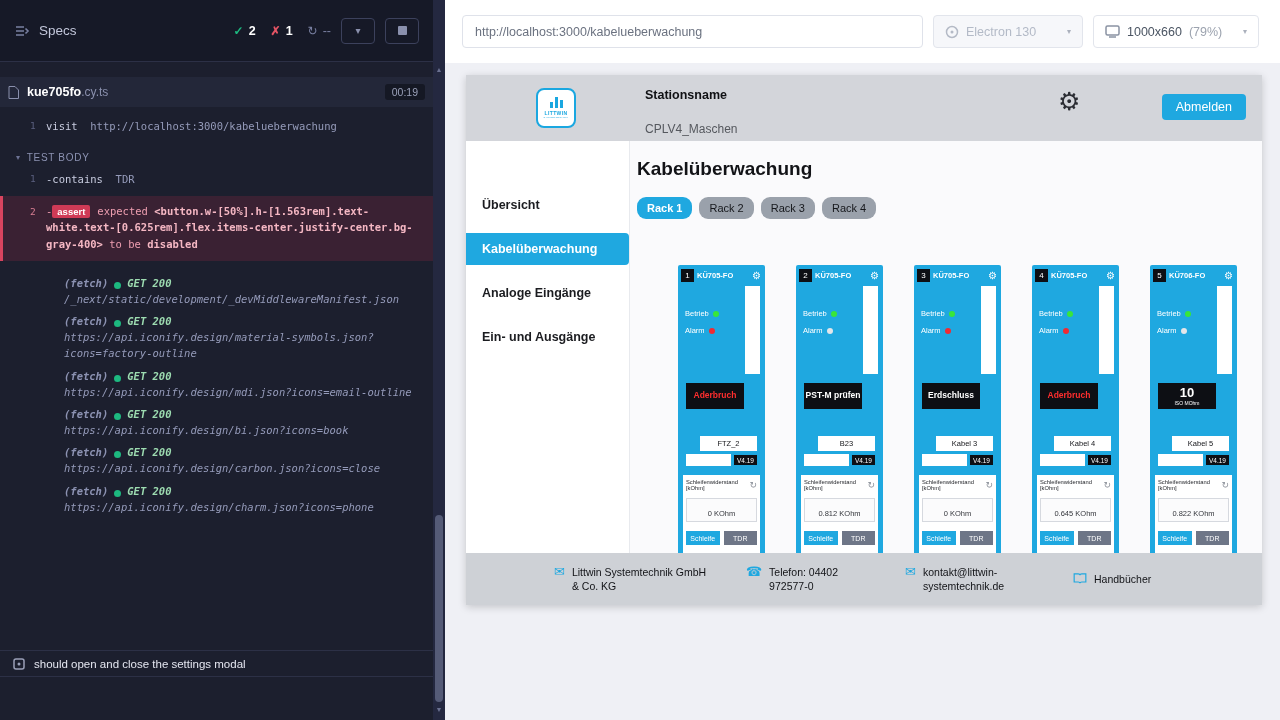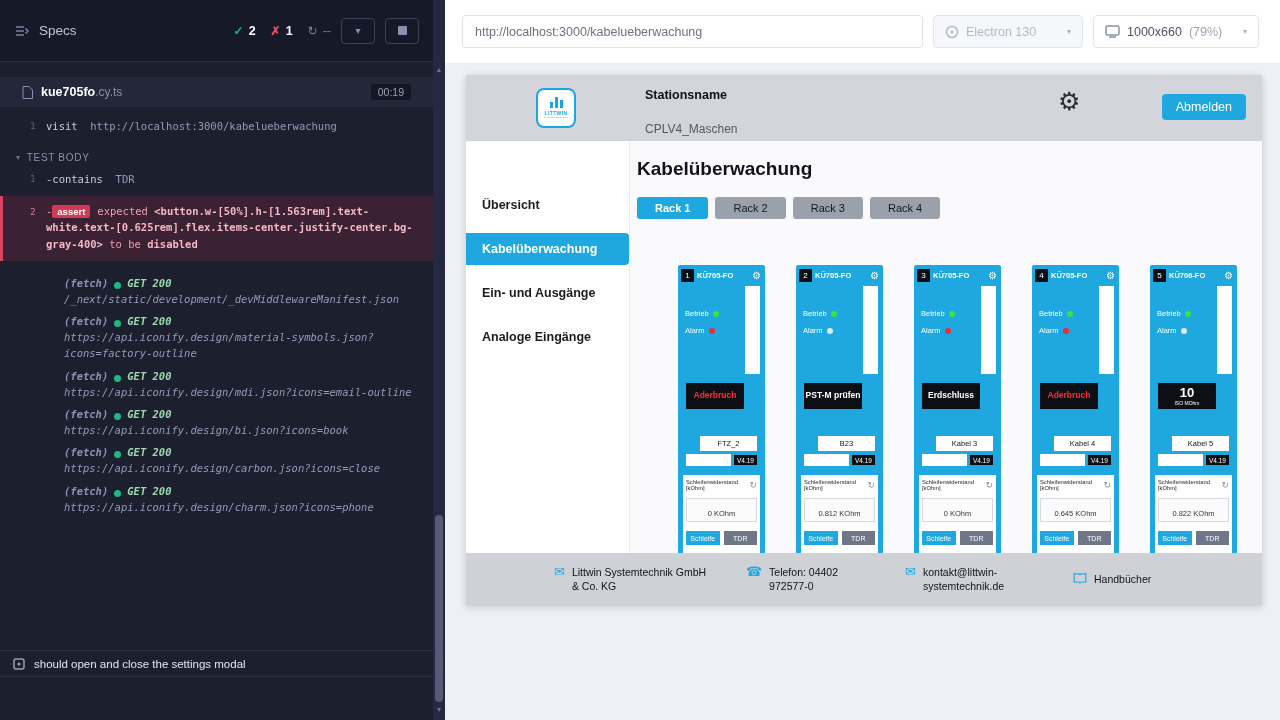--- a/index.html
+++ b/index.html
@@ -11,21 +11,21 @@
   .specs-label { color:#c3c7db; font-size:13.5px; margin-left:9px; }
   .stats { margin-left:auto; display:flex; align-items:center; gap:15px; }
   .stat { display:flex; gap:5px; align-items:center; font-size:12.5px; font-weight:bold; color:#fff; }
   .stat .ic { font-size:12px; }
   .stat .ok { color:#1db980; }
   .stat .fail { color:#e45464; }
   .stat.pending, .stat.pending .ic { color:#7a81a2; font-weight:normal; }
   .icon-btn { width:34px; height:26px; border:1px solid #3c415c; border-radius:4px; display:flex; align-items:center; justify-content:center; color:#8a90ad; margin-left:10px; font-size:10px; cursor:pointer; }
   .stop-sq { width:9px; height:9px; background:#8a90ad; border-radius:1px; }
 
-  .spec-header { height:30px; display:flex; align-items:center; padding:0 22px; background:#232739; margin-top:15px;text-align:center; }
+  .spec-header { height:30px; display:flex; align-items:center; padding:0 8px; background:#232739; margin-top:15px;text-align:center; }
   .spec-name { color:#fff; font-weight:bold; font-size:12.5px; margin-left:8px; }
   .spec-ext { color:#8a90ad; font-weight:normal; font-size:12px; }
   .spec-timer { margin-left:auto; background:#151824; color:#9aa0b8; font-size:10.5px; padding:2px 7px; border-radius:3px; }
 
   .cmd-log { position:absolute; top:112px; bottom:70px; left:0; right:0; overflow:hidden; font-family:"DejaVu Sans Mono",monospace; font-size:10.5px; padding-top:3px; }
   .cmd-row { display:flex; padding:3px 16px 3px 30px; line-height:1.55; }
   .cmd-num { width:16px; flex:none; color:#5b6080; font-size:9.5px; padding-top:1px; }
   .cmd-body { flex:1; color:#c9cde0; overflow-wrap:anywhere; }
   .cmd-arg { color:#959bba; }
   .section-head { display:flex; align-items:center; gap:6px; color:#8c92b2; font-family:"Liberation Sans",sans-serif; font-size:10px; letter-spacing:.7px; padding:5px 16px; margin-top:10px; }
@@ -80,21 +80,21 @@
   .logout-btn { position:absolute; right:16px; top:19px; background:#1fa8e0; color:#fff; font-size:12.5px; padding:6px 14px; border-radius:4px; border:none; cursor:pointer; font-family:"Liberation Sans",sans-serif; }
 
   .aut-sidebar { position:absolute; top:66px; left:0; width:164px; bottom:52px; background:#fff; border-right:1px solid #e8eaee; z-index:2; }
   .side-item { height:32px; display:flex; align-items:center; padding-left:16px; font-size:12.5px; font-weight:bold; color:#1b1c20; margin-top:12px; cursor:pointer; }
   .aut-sidebar .side-item:first-of-type { margin-top:48px; }
   .side-item.active { background:#1fa8e0; color:#fff; border-radius:0 4px 4px 0; }
 
   .aut-main { position:absolute; top:66px; left:152px; right:0; bottom:52px; background:#fafafc; overflow:hidden; }
   .main-title { margin:17px 0 0 19px; font-size:19px; font-weight:bold; color:#121317; }
   .tabs { display:flex; gap:7px; margin:17px 0 0 19px; }
-  .tab { height:22px; padding:0 18px; display:flex; align-items:center; font-size:11px; background:#9aa1ab; color:#16181c; border-radius:3px; cursor:pointer; }
+  .tab { height:22px; padding:0 10px; display:flex; align-items:center; font-size:11px; background:#9aa1ab; color:#16181c; border-radius:9px; cursor:pointer; }
   .tab.active { background:#1fa8e0; color:#fff; font-weight:bold; }
 
   .cards { display:flex; gap:31px; margin:46px 0 0 60px; }
   .card { width:87px; height:330px; background:#1fa8e0; border-radius:2px; position:relative; padding:3px; flex:none; }
   .card-head { display:flex; align-items:center; gap:3px; height:15px; }
   .card-num { width:13px; height:13px; background:#0d0f14; color:#fff; font-size:8px; display:flex; align-items:center; justify-content:center; flex:none; }
   .card-model { color:#fff; font-size:7.5px; font-weight:bold; }
   .card-gear { margin-left:auto; color:#fff; font-size:10px; margin-right:1px; cursor:pointer; line-height:1; }
   .card-strip { position:absolute; right:5px; top:21px; width:15px; height:88px; background:#fff; }
   .led-row { display:flex; align-items:center; gap:4px; margin:8px 0 0 4px; }
@@ -309,25 +309,25 @@
 
         <div class="side-item">
           <span>Übersicht</span>
         </div>
 
         <div class="side-item active">
           <span>Kabelüberwachung</span>
         </div>
 
         <div class="side-item">
+          <span>Analoge Eingänge</span>
+        </div>
+
+        <div class="side-item">
           <span>Ein- und Ausgänge</span>
-        </div>
-
-        <div class="side-item">
-          <span>Analoge Eingänge</span>
         </div>
       </div>
 
     <div class="aut-main">
       <div class="main-title">Kabelüberwachung</div>
 
       <div class="tabs">
 
           <div class="tab active">
             <span>Rack 1</span>

